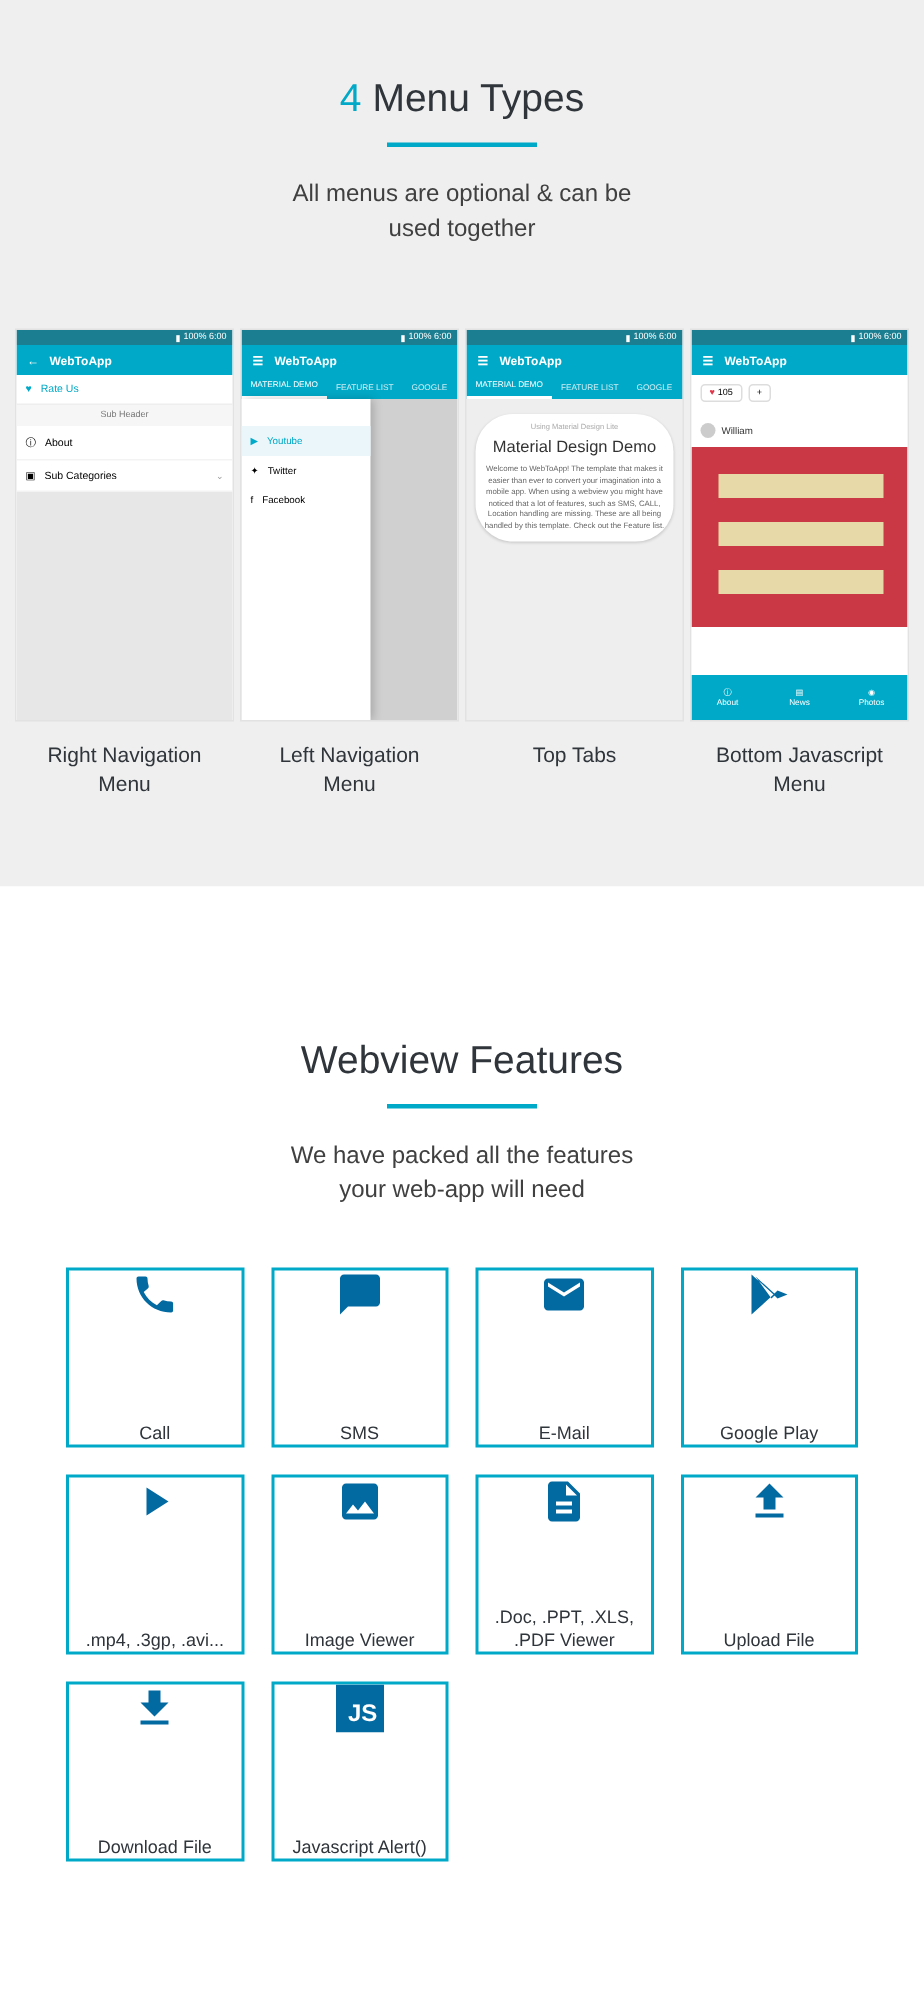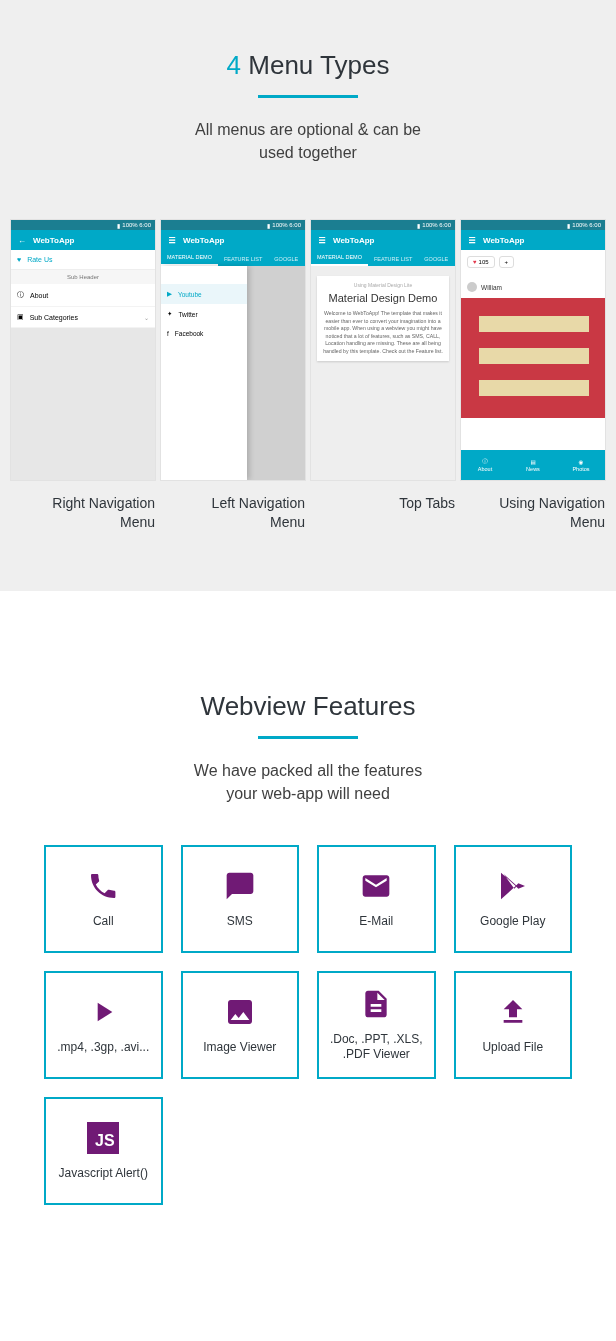--- a/index.html
+++ b/index.html
@@ -7,21 +7,21 @@
 
   
   .sec1 { background: #efefef; padding: 50px 14px 60px; }
   .h-title { text-align: center; font-size: 26px; font-weight: 500; color: #2f353b; }
   .h-title .accent { color: #00a9c7; }
   .h-rule { width: 100px; height: 3px; background: #00a9c7; margin: 14px auto 20px; }
   .h-sub { text-align: center; font-size: 16px; color: #404040; line-height: 1.45; }
 
   .shots { display: flex; gap: 6px; justify-content: center; margin-top: 56px; padding: 0 8px; }
   .shot-wrap { width: 144px; text-align: center; }
-  .caption { margin-top: 14px; font-size: 14px; color: #2f353b; line-height: 1.3; text-align: right; }
+  .caption { margin-top: 14px; font-size: 14px; color: #2f353b; line-height: 1.3; }
 
   
   .phone { width: 144px; height: 260px; background: #fff; box-shadow: 0 0 0 1px #e2e2e2; overflow: hidden; position: relative; font-size: 7px; }
   .statusbar { height: 10px; background: #1b7e91; color: #fff; display: flex; justify-content: flex-end; align-items: center; padding: 0 4px; font-size: 6px; gap: 2px; }
   .appbar { height: 20px; background: #00a9c7; color: #fff; display: flex; align-items: center; padding: 0 6px; font-size: 8px; font-weight: 600; gap: 6px; }
   .appbar .ic { width: 10px; text-align: center; }
   .tabs { height: 16px; background: #00a9c7; color: #cdeef4; display: flex; align-items: flex-end; font-size: 5.5px; }
   .tabs .t { padding: 4px 6px; }
   .tabs .t.active { color: #fff; border-bottom: 2px solid #fff; }
 
@@ -32,42 +32,42 @@
   .rn-item .chev { margin-left:auto; color:#999; font-size:6px; }
   .rn-body { background:#e7e7e7; height:164px; position:relative; }
 
   
   .ln-body { position:relative; height:214px; background:#d0d0d0; }
   .ln-drawer { position:absolute; left:0; top:0; width:86px; height:214px; background:#fff; box-shadow:2px 0 6px rgba(0,0,0,.2); }
   .ln-row { display:flex; align-items:center; gap:6px; padding:6px; font-size:6.5px; }
   .ln-row.sel { background:#eaf6fa; color:#00a9c7; }
 
   
-  .md-card { margin:10px 6px 0; background:#fff; padding:6px; box-shadow:0 1px 2px rgba(0,0,0,.15); }
+  .md-card { margin:10px 6px 0; background:#fff; padding:6px; box-shadow:0 1px 2px rgba(0,0,0,.15);border-radius:25px; }
   .md-small { font-size:5px; color:#aaa; margin-bottom:4px; }
   .md-h { font-size:11px; color:#333; line-height:1.25; margin-bottom:4px; }
   .md-p { font-size:5.2px; color:#666; line-height:1.45; }
 
   
   .bn-content { height:200px; background:#fff; position:relative; }
   .bn-pill { position:absolute; top:6px; left:6px; display:flex; gap:4px; }
   .bn-chip { background:#fff; border:1px solid #ddd; border-radius:3px; padding:2px 5px; font-size:6px; display:flex; align-items:center; gap:2px; }
   .bn-user { position:absolute; top:32px; left:6px; font-size:6.5px; display:flex; align-items:center; gap:4px; color:#333; }
   .bn-user .av { width:10px; height:10px; border-radius:50%; background:#ccc; }
   .bn-img { position:absolute; top:48px; left:0; right:0; height:120px; background:#c93844; }
   .bn-arrow { position:absolute; top:18px; left:18px; width:110px; height:80px; }
   .bn-arrow .stripe { position:absolute; width:100%; height:16px; }
   .bn-bar { height:30px; background:#00a9c7; display:flex; }
   .bn-bar .bi { flex:1; color:#fff; display:flex; flex-direction:column; align-items:center; justify-content:center; font-size:5.5px; gap:1px; }
 
   
   .sec2 { background:#fff; padding:100px 0 40px; }
   .grid { display:grid; grid-template-columns: repeat(4, 1fr); gap:18px; padding:40px 44px 0; }
-  .card { border:2px solid #00a9c7; height:108px; display:flex; flex-direction:column; align-items:center; justify-content:center; gap:12px; }
-  .card .ico { width:32px; height:32px; color:#701a75; display:flex; align-items:center; justify-content:center; }
+  .card { border:2px solid #00a9c7; height:120px; display:flex; flex-direction:column; align-items:center; justify-content:space-between; gap:12px; }
+  .card .ico { width:32px; height:32px; color:#0369a1; display:flex; align-items:center; justify-content:center; }
   .card .lbl { font-size:12px; color:#2f353b; text-align:center; line-height:1.25; padding:0 8px; }
 
   svg { display:block; }
 </style>
 </head>
 <body>
 
 <section class="sec1">
   <h2 class="h-title">
     <span class="accent">4</span>
@@ -220,21 +220,21 @@
             <span>▤</span>
             <span>News</span>
           </div>
           <div class="bi">
             <span>◉</span>
             <span>Photos</span>
           </div>
         </div>
       </div>
       <div class="caption">
-        <span>Using Navigation</span><br>
+        <span>Bottom Javascript</span><br>
         <span>Menu</span>
       </div>
     </div>
 
   </div>
 </section>
 
 <section class="sec2">
   <h2 class="h-title">Webview Features</h2>
   <div class="h-rule"></div>
@@ -303,20 +303,28 @@
     <div class="card">
       <span class="ico">
           <svg viewBox="0 0 24 24" width="32" height="32" fill="currentColor">
             <path d="M9 16h6v-6h4l-7-7-7 7h4v6zm-4 2h14v2H5v-2z"></path>
           </svg>
         </span>
       <span class="lbl">Upload File</span>
     </div>
     <div class="card">
       <span class="ico">
+          <svg viewBox="0 0 24 24" width="32" height="32" fill="currentColor">
+            <path d="M19 9h-4V3H9v6H5l7 7 7-7zM5 18v2h14v-2H5z"></path>
+          </svg>
+        </span>
+      <span class="lbl">Download File</span>
+    </div>
+    <div class="card">
+      <span class="ico">
           <svg viewBox="0 0 24 24" width="32" height="32">
             <rect width="24" height="24" fill="currentColor"></rect>
             <text x="6" y="18" font-size="12" font-weight="bold" fill="#fff">JS</text>
           </svg>
         </span>
       <span class="lbl">Javascript Alert()</span>
     </div>
   </div>
 </section>
 

